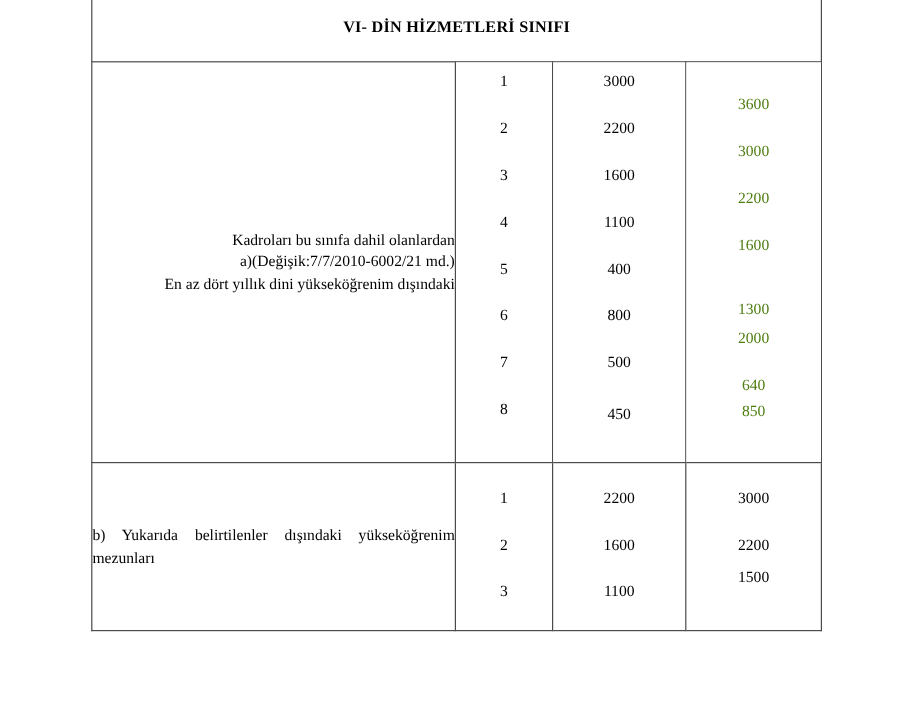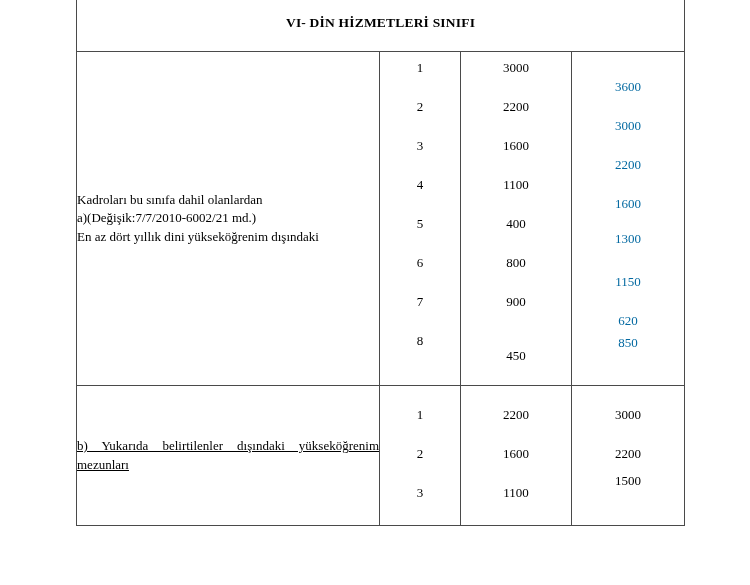--- a/index.html
+++ b/index.html
@@ -59,25 +59,25 @@
   }
 
   
   .desc-cell {
     padding: 10px 14px;
     font-size: 13px;
     line-height: 1.42;
   }
   .desc-cell p {
     margin: 0;
+    text-align: right;
   }
   .desc-justify p {
     text-align: justify;
     text-align-last: left;
-    text-decoration: underline;
   }
 
   
   .numstack {
     position: relative;
     height: 100%;
     width: 100%;
   }
   .numcell {
     position: relative;
@@ -88,21 +88,21 @@
 
   .num {
     position: absolute;
     left: 0;
     right: 0;
     text-align: center;
     font-size: 13px;
     line-height: 1;
   }
   .num.black { color: #000000; }
-  .num.red   { color: #0369a1; }
+  .num.red   { color: #4d7c0f; }
 
   
   .numcell2 {
     height: 139px;          
     vertical-align: top;
   }
   .numcell2 .numstack { height: 139px; }
 </style>
 </head>
 <body>
@@ -143,34 +143,34 @@
       </td>
 
       <td class="numcell">
         <div class="numstack">
           <div class="num black" style="top:9px">3000</div>
           <div class="num black" style="top:48px">2200</div>
           <div class="num black" style="top:87px">1600</div>
           <div class="num black" style="top:126px">1100</div>
           <div class="num black" style="top:165px">400</div>
           <div class="num black" style="top:204px">800</div>
-          <div class="num black" style="top:243px">900</div>
-          <div class="num black" style="top:297px">450</div>
+          <div class="num black" style="top:243px">500</div>
+          <div class="num black" style="top:286px">450</div>
         </div>
       </td>
 
       <td class="numcell">
         <div class="numstack">
           <div class="num red" style="top:28px">3600</div>
           <div class="num red" style="top:67px">3000</div>
           <div class="num red" style="top:106px">2200</div>
           <div class="num red" style="top:145px">1600</div>
-          <div class="num red" style="top:180px">1300</div>
-          <div class="num red" style="top:223px">1150</div>
-          <div class="num red" style="top:262px">620</div>
+          <div class="num red" style="top:199px">1300</div>
+          <div class="num red" style="top:223px">2000</div>
+          <div class="num red" style="top:262px">640</div>
           <div class="num red" style="top:284px">850</div>
         </div>
       </td>
     </tr>
 
     <tr>
       <td class="desc-cell desc-justify">
         <p>b) Yukarıda belirtilenler dışındaki yükseköğrenim mezunları</p>
       </td>
 

